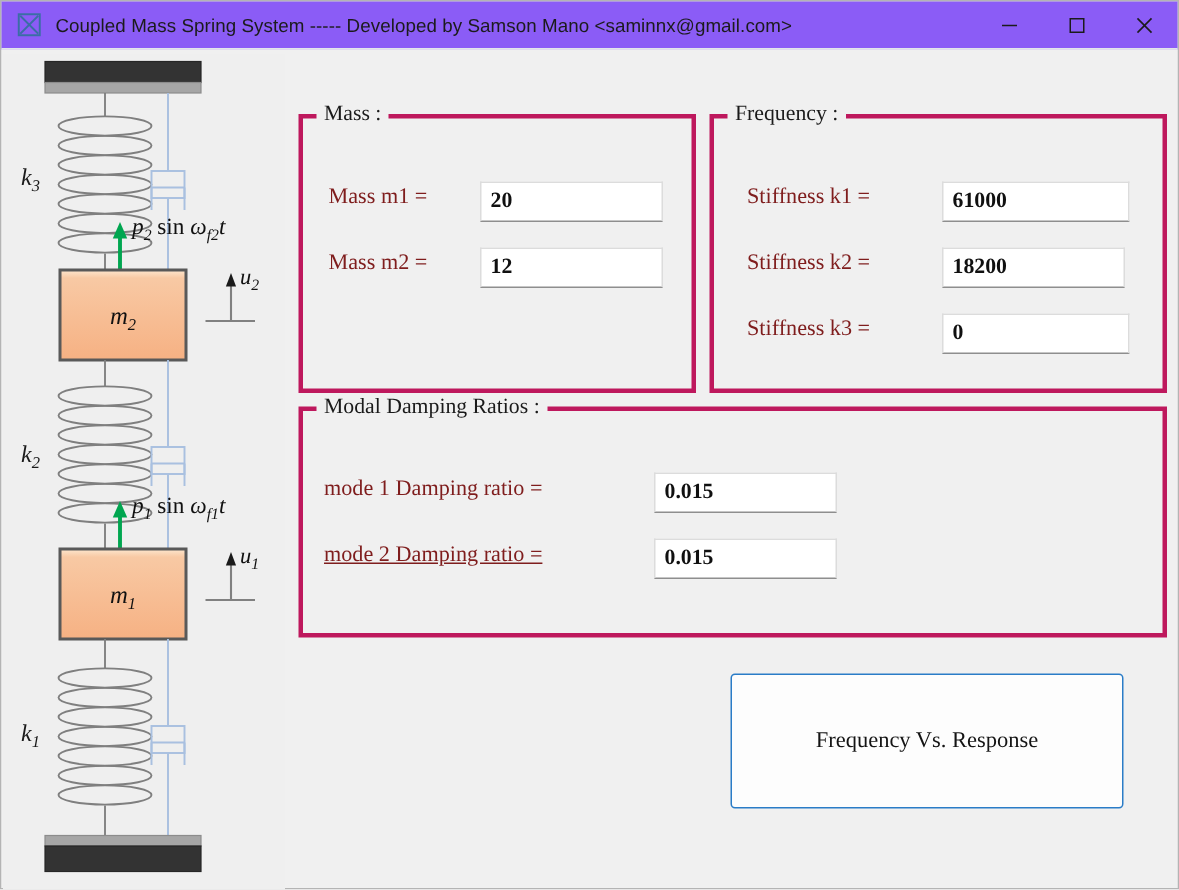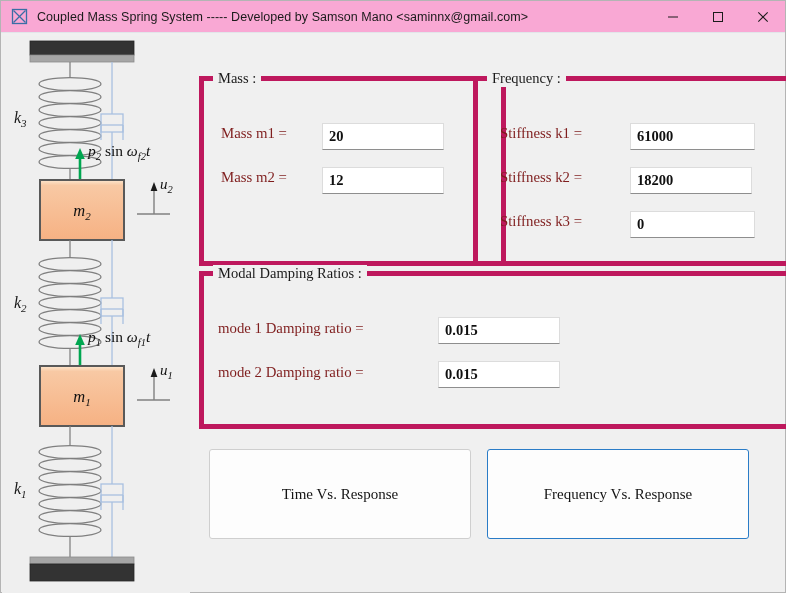--- a/index.html
+++ b/index.html
@@ -22,21 +22,21 @@
     border: 1px solid #b4b4b4;
     background: #f0f0f0;
     display: flex;
     flex-direction: column;
   }
 
   
   .titlebar {
     height: 31px;
     min-height: 31px;
-    background: #f9a8d4;
+    background: #8b5cf6;
     border-bottom: 1px solid #e2e6ea;
     display: flex;
     align-items: center;
     position: relative;
   }
   .title-icon {
     width: 17px;
     height: 17px;
     margin-left: 10px;
     margin-right: 9px;
@@ -80,23 +80,22 @@
     width: 188px;
     height: 559px;
     background: #efefef;
     overflow: hidden;
   }
   .diagram-panel svg { display: block; }
 
   
   .groupbox {
     position: absolute;
-    border: 5px solid #be185d;
+    border: 3px solid #be185d;
     background: transparent;
-    padding-left: 38px;
   }
   .gb-label {
     position: absolute;
     top: -11px;
     left: 9px;
     background: #f0f0f0;
     padding: 0 5px;
     font-size: 14.5px;
     color: #1a1a1a;
     white-space: nowrap;
@@ -345,22 +344,21 @@
 
     <div class="groupbox" id="gb-damping">
       <span class="gb-label">Modal Damping Ratios :</span>
 
       <div class="field-row" style="left:14px; top:44px;">
         <span class="field-label" style="width:200px;">mode 1 Damping ratio =</span>
       </div>
       <div class="textbox" style="position:absolute; left:234px; top:41px; width:122px;" placeholder="">0.015</div>
 
       <div class="field-row" style="left:14px; top:88px;">
-        <span class="field-label" style="width:200px;">mode 2 Damping ratio =</span>
+        <span class="field-label" style="width:200px;text-decoration:underline;">mode 2 Damping ratio =</span>
       </div>
       <div class="textbox" style="position:absolute; left:234px; top:85px; width:122px;" placeholder="">0.015</div>
     </div>
 
-    <div class="action-btn" id="btn-time">Time Vs. Response</div>
     <div class="action-btn focused" id="btn-freq">Frequency Vs. Response</div>
 
   </div>
 </div>
 
 </body></html>

